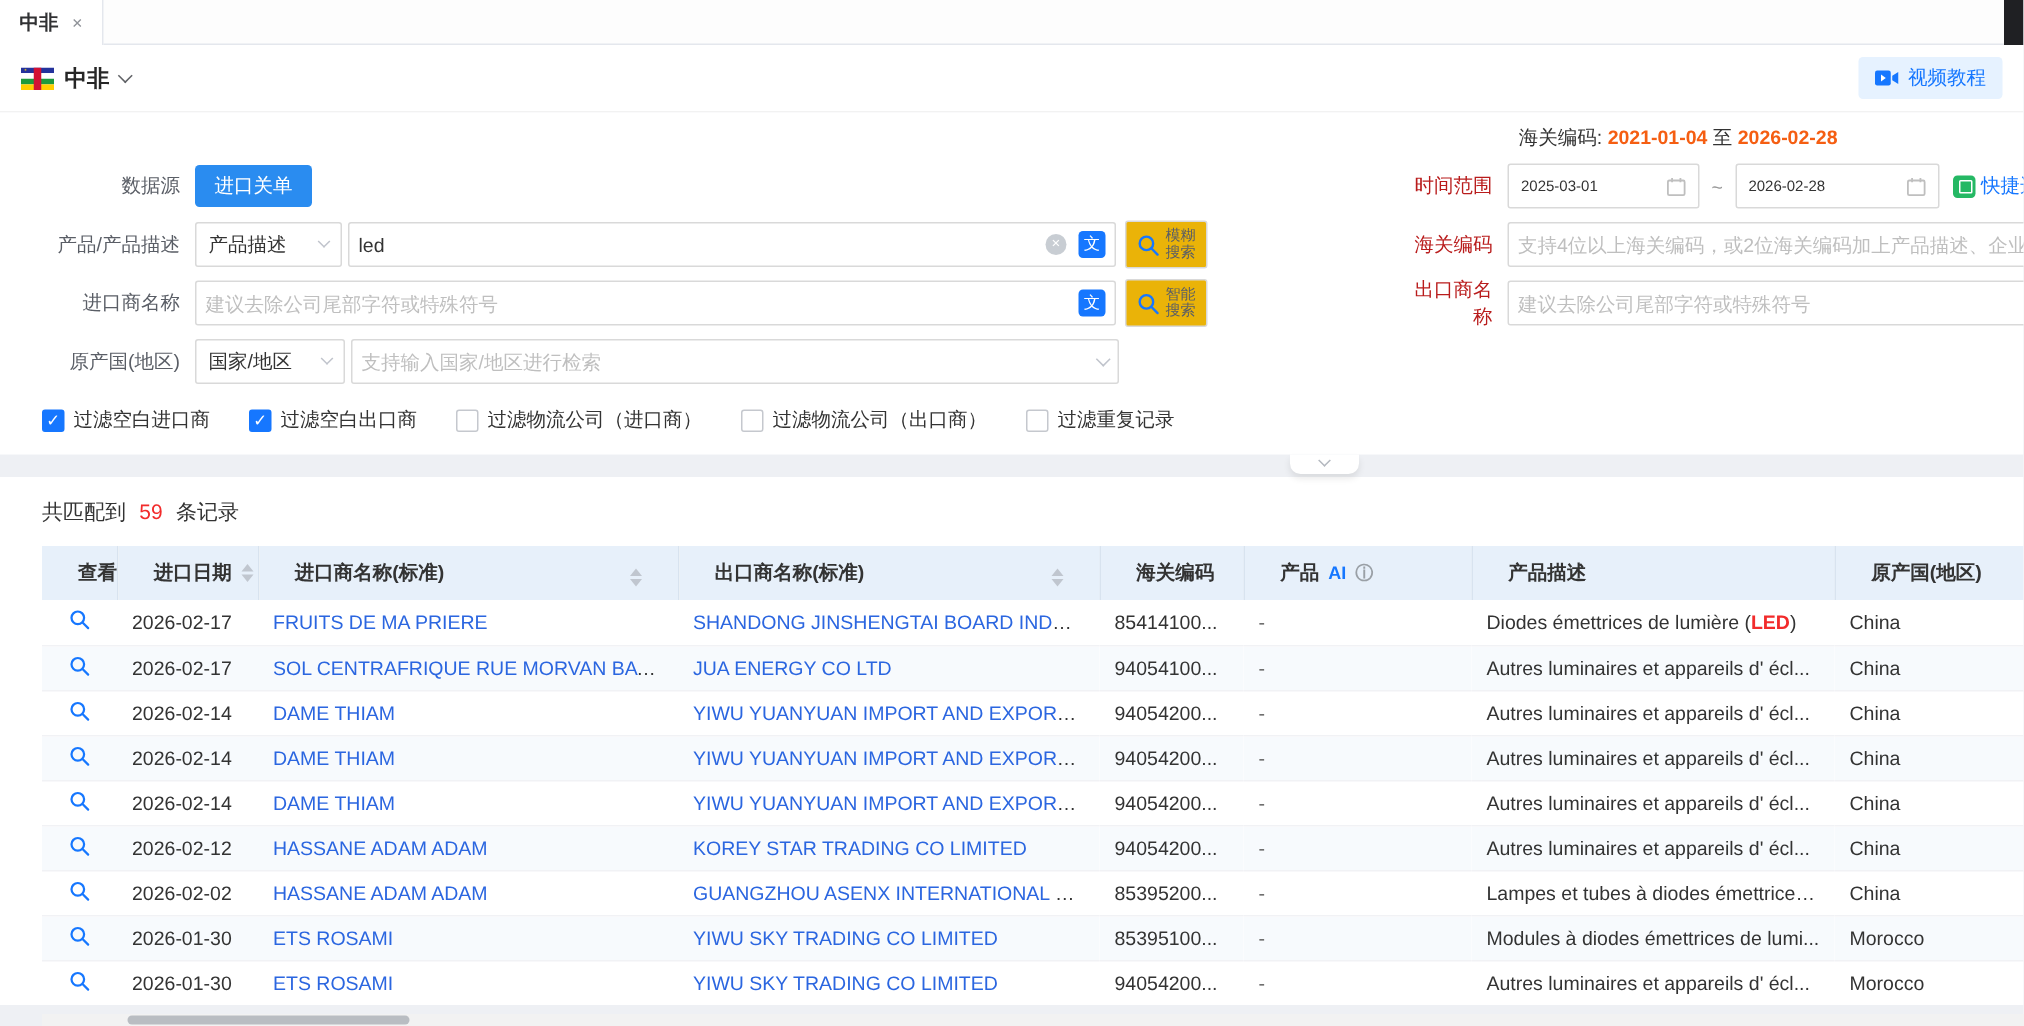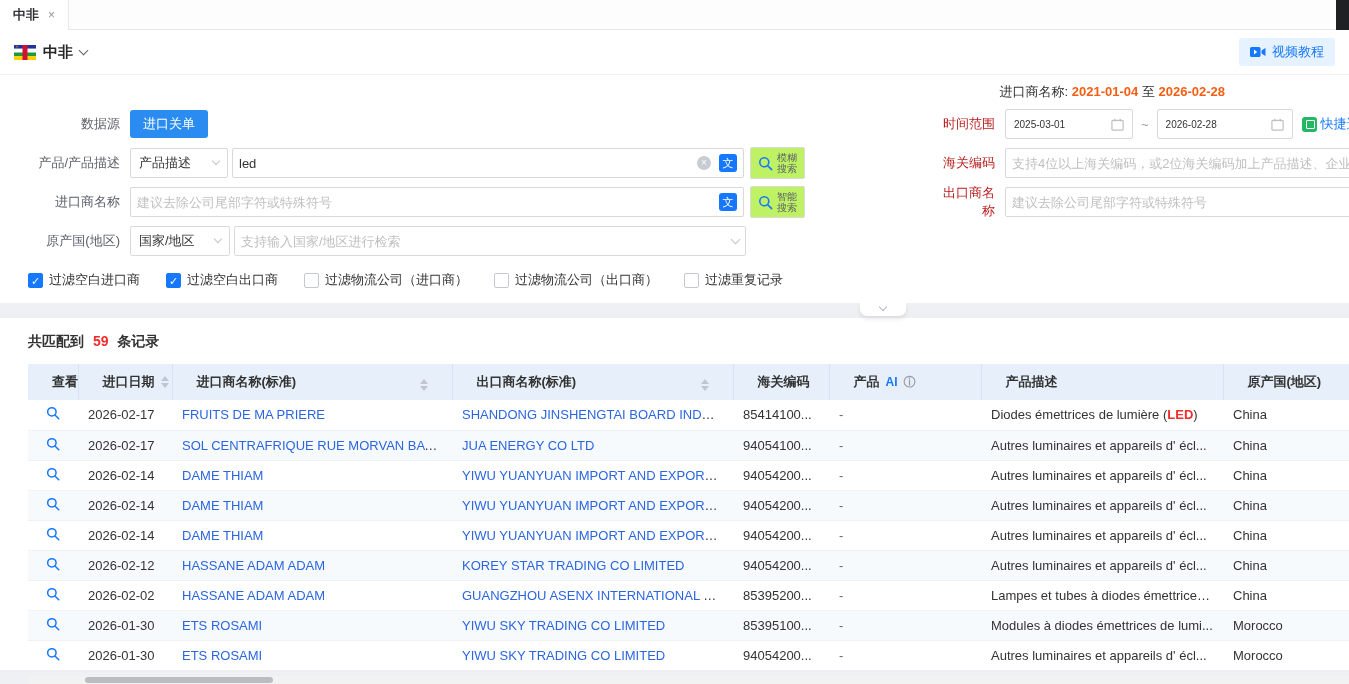--- a/index.html
+++ b/index.html
@@ -34,42 +34,42 @@
   .sel{height:30px;border:1px solid #d9d9d9;border-radius:2px;background:#fff;display:flex;align-items:center;
     justify-content:space-between;padding:0 8px;font-size:13px;color:#333;cursor:pointer}
   .sel .chevdn{border-color:#c0c4cc;width:6px;height:6px}
   .ipt-wrap{height:30px;border:1px solid #d9d9d9;border-radius:2px;background:#fff;display:flex;align-items:center;padding:0 6px}
   .ipt-wrap input{border:none;outline:none;flex:1;font-size:13px;color:#333;height:26px;background:transparent}
   .ipt-wrap input::placeholder{color:#bfbfbf}
   .clear-ico{width:14px;height:14px;border-radius:50%;background:#c8cdd3;color:#fff;font-size:10px;line-height:14px;
     text-align:center;cursor:pointer;flex:none;margin:0 4px}
   .trans-ico{width:18px;height:18px;border-radius:3px;background:#1677ff;color:#fff;font-size:11px;line-height:18px;
     text-align:center;cursor:pointer;flex:none;margin-left:4px}
-  .search-btn{height:32px;border:1px solid #d9d9d9;border-radius:2px;background:#bef264;display:flex;align-items:center;
+  .search-btn{height:32px;border:1px solid #d9d9d9;border-radius:2px;background:#eab308;display:flex;align-items:center;
     gap:4px;padding:0 7px;margin-left:6px;cursor:pointer}
   .search-btn .two-line{font-size:10px;line-height:11px;color:#5a5e66;text-align:left;white-space:pre-line}
   .date-ipt{height:30px;border:1px solid #d9d9d9;border-radius:2px;background:#fff;display:flex;align-items:center;
     justify-content:space-between;padding:0 8px;font-size:10px;color:#333}
   .tilde{color:#999;margin:0 8px;font-size:13px}
   .quick{display:flex;align-items:center;gap:4px;margin-left:9px;font-size:13px;color:#1677ff;cursor:pointer;white-space:nowrap}
   .quick-ico{width:15px;height:15px;border-radius:3px;background:#25b864;display:inline-block;position:relative;flex:none}
   .quick-ico:after{content:"";position:absolute;left:4px;top:3px;width:7px;height:7px;
     border:1.5px solid #fff;border-radius:1px}
   .filters{display:flex;align-items:center;gap:26px;margin:14px 0 0 28px}
   .cb-item{display:flex;align-items:center;gap:6px;font-size:13px;color:#333;cursor:pointer}
   .cb{width:15px;height:15px;border:1px solid #c5c8ce;border-radius:2px;background:#fff;color:#fff;
     font-size:11px;line-height:14px;text-align:center;flex:none}
   .cb.checked{background:#1677ff;border-color:#1677ff}
   .collapse-tab{position:absolute;left:860px;bottom:-13px;width:46px;height:13px;background:#fff;
     border-radius:0 0 7px 7px;box-shadow:0 3px 5px rgba(0,0,0,.09);display:flex;justify-content:center;cursor:pointer}
   .collapse-tab .chevdn{border-color:#b3b8bf;width:6px;height:6px;margin-top:1px}
 
   
   .resultcard{background:#fff;margin-top:15px;height:352px;padding:15px 0 0 28px;overflow:hidden}
-  .summary{font-size:14px;font-weight:bold;color:#333}
+  .summary{font-size:14px;font-weight:normal;color:#333}
   .summary .cnt{color:#f22b2b;margin:0 5px}
   table{border-collapse:collapse;table-layout:fixed;width:1360px;margin-top:13px}
   th{background:#e7f0fa;height:36px;font-size:13px;font-weight:bold;color:#333;text-align:left;
     padding:0 24px;border-right:1px solid #d8e3ef;white-space:nowrap;overflow:hidden}
   th .th-in{display:flex;align-items:center;gap:6px}
   th .th-between{display:flex;align-items:flex-end;justify-content:space-between}
   td{height:30px;font-size:13px;color:#333;padding:0 10px;border-bottom:1px solid #f1f2f5;
     white-space:nowrap;overflow:hidden;text-overflow:ellipsis;background:#fff}
   tbody tr:nth-child(even) td{background:#f7fafd}
   td.center{text-align:center}
@@ -116,21 +116,21 @@
       <path d="M11.5 4.5 L15.5 2 V10 L11.5 7.5 Z" fill="#1677ff"></path>
       <path d="M4 3.6 L7.2 6 L4 8.4 Z" fill="#ffffff"></path>
     </svg>
     <span>视频教程</span>
   </button>
 </div>
 
 <div class="formcard">
 
   <div class="update-range">
-    <span>进口商名称:</span>
+    <span>海关编码:</span>
     <span class="d">2021-01-04</span>
     <span>至</span>
     <span class="d">2026-02-28</span>
   </div>
 
   <div class="frow">
     <div class="flabel">数据源</div>
     <button class="src-btn">进口关单</button>
     <div class="rcol">
       <div class="rlabel">时间范围</div>

